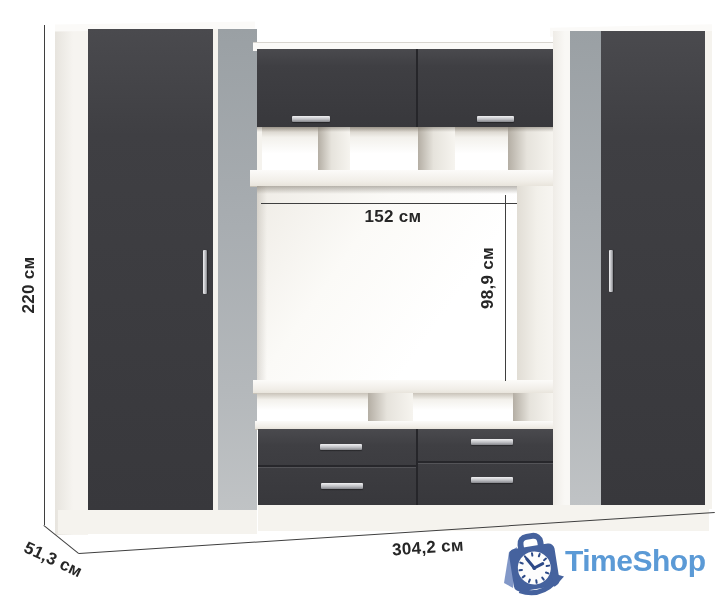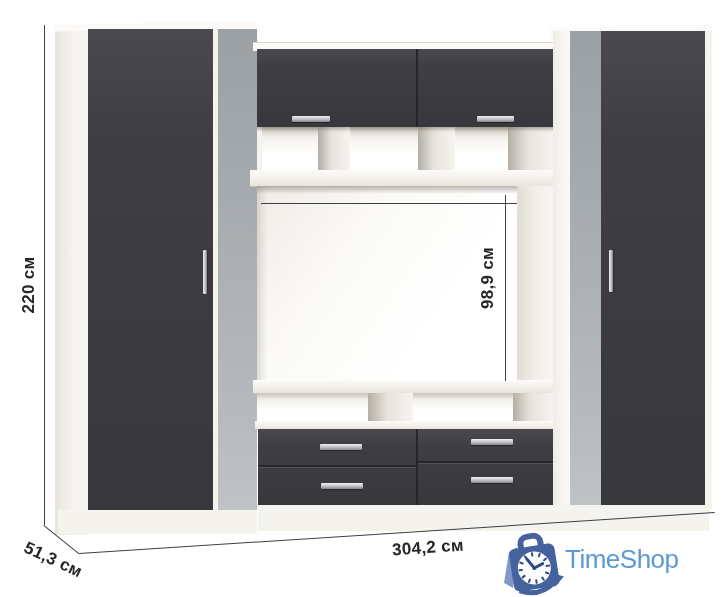--- a/index.html
+++ b/index.html
@@ -20,21 +20,21 @@
   .divider-face{background:linear-gradient(90deg,#b4aea4 0%,#e6e3dc 42%,#f6f4ef 100%);}
   .under-shadow{background:linear-gradient(180deg,rgba(92,85,73,.42) 0%,rgba(92,85,73,0) 100%);}
   .niche{background:linear-gradient(125deg,#efece6 0%,#fbfaf7 35%,#ffffff 70%);}
   .gap-v{background:#26262a;}
   .gap-h{background:#27272b;box-shadow:0 1px 0 rgba(255,255,255,.12);}
   
   .dimline{background:#3f3f3f;}
   .dimlabel{font-weight:700;font-size:17px;color:#262626;white-space:nowrap;text-align:center;letter-spacing:.3px;}
   .rot-ccw{transform:rotate(-90deg);}
   
-  #brand-text{font-weight:400;font-size:26px;color:#5b9ad6;letter-spacing:-.5px;white-space:nowrap;}
+  #brand-text{font-weight:700;font-size:30px;color:#5b9ad6;letter-spacing:-.5px;white-space:nowrap;}
 </style>
 </head>
 <body>
 
 <div id="stage">
 
   <div class="abs side-l" style="left:55px;top:28px;width:33px;height:507px;"></div>
   <div class="abs white-bright" style="left:55px;top:23px;width:200px;height:7px;transform:rotate(-.8deg);"></div>
   <div class="abs dark" style="left:88px;top:29px;width:125px;height:483px;"></div>
   <div class="abs handle-v" style="left:203px;top:250px;width:4px;height:44px;"></div>
@@ -89,20 +89,21 @@
   <div class="abs white-panel" style="left:705px;top:31px;width:7px;height:478px;"></div>
   <div class="abs white-panel" style="left:553px;top:505px;width:156px;height:26px;"></div>
 
   <div class="abs dimline" style="left:44px;top:25px;width:1px;height:500px;"></div>
   <div class="abs dimline" style="left:44px;top:525px;width:45px;height:1px;transform-origin:left top;transform:rotate(38.7deg);"></div>
   <div class="abs dimline" style="left:79px;top:553px;width:637px;height:1px;transform-origin:left top;transform:rotate(-3.7deg);"></div>
   <div class="abs dimline" style="left:261px;top:203px;width:256px;height:1px;"></div>
   <div class="abs dimline" style="left:505px;top:195px;width:1px;height:186px;"></div>
 
   <div class="abs dimlabel rot-ccw" style="left:-21px;top:275px;width:100px;">220 см</div>
+  <div class="abs dimlabel" style="left:343px;top:207px;width:100px;">152 см</div>
   <div class="abs dimlabel rot-ccw" style="left:438px;top:268px;width:100px;">98,9 см</div>
   <div class="abs dimlabel" style="left:368px;top:538px;width:120px;transform:rotate(-4deg);">304,2 см</div>
   <div class="abs dimlabel" style="left:3px;top:550px;width:100px;transform:rotate(25deg);">51,3 см</div>
 
   <div class="abs" style="left:500px;top:528px;width:228px;height:68px;">
     <svg class="abs" style="left:0;top:0;" width="68" height="68" viewBox="0 0 68 68">
       <polygon points="9,24 17,19 13,60 4,55" fill="#8298c8"></polygon>
       <g transform="rotate(-9 34 38)">
         <rect x="24" y="8" width="20" height="18" rx="7" fill="none" stroke="#45629e" stroke-width="6"></rect>
         <rect x="11" y="18" width="46" height="43" rx="6" fill="#45629e"></rect>

